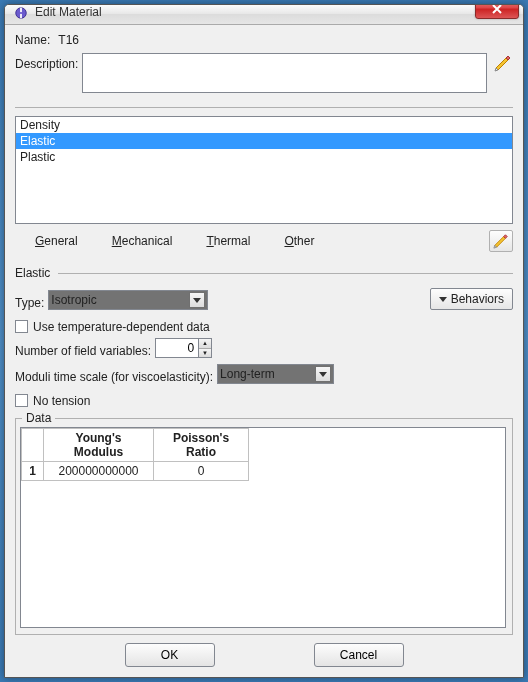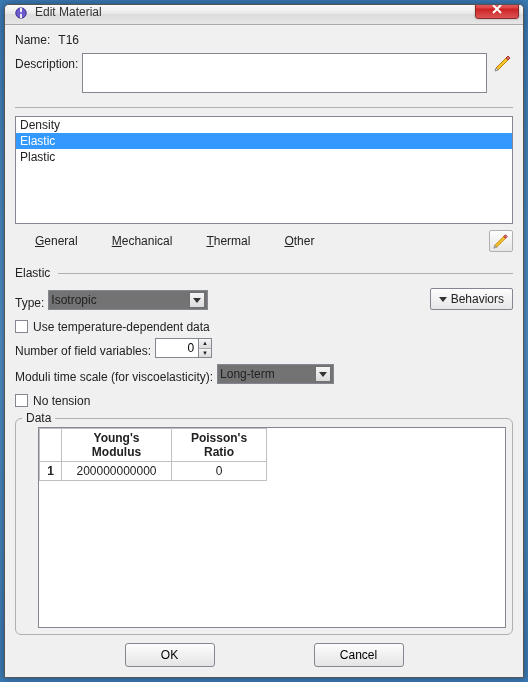--- a/index.html
+++ b/index.html
@@ -33,21 +33,21 @@
 .select { border:1px solid #828790; background:#737373; height:20px; min-width:150px; padding:0 2px; display:inline-flex; align-items:center; justify-content:space-between; }
 .select .arrow-btn { width:16px; height:16px; border:1px solid #707070; background: linear-gradient(to bottom,#f5f5f5,#dcdcdc); display:flex; align-items:center; justify-content:center; }
 .suboptions-btn { border:1px solid #828790; background: linear-gradient(to bottom,#fdfdfd,#e6e6e6); height:22px; padding:0 8px; display:inline-flex; align-items:center; gap:4px; border-radius:2px; cursor:pointer; }
 .checkbox-row { display:flex; margin: 4px 0; gap:5px;}
 .checkbox { width:13px; height:13px; border:1px solid #828790; background:#fff; }
 .spinner { display:inline-flex; align-items:stretch; border:1px solid #828790; background:#fff; height:20px; }
 .spinner input { border:none; width:42px; text-align:right; padding:0 4px; outline:none; height:100%; }
 .spinner .spin-btns { display:flex; flex-direction:column; border-left:1px solid #828790;}
 .spinner .spin-btns div { width:12px; flex:1; background:linear-gradient(to bottom,#f5f5f5,#dcdcdc); display:flex; align-items:center; justify-content:center; font-size:6px; line-height:1; cursor:pointer; border-bottom:1px solid #aaa;}
 .spinner .spin-btns div:last-child{border-bottom:none;}
-.data-group { border:1px solid #b0b0b0; margin-top:6px; padding: 8px 6px 6px 22px; position:relative; flex:1; display:flex; flex-direction:column; border-radius:6px; }
+.data-group { border:1px solid #b0b0b0; margin-top:6px; padding: 8px 6px 6px 4px; position:relative; flex:1; display:flex; flex-direction:column; border-radius:0; }
 .data-group-label { position:absolute; top:-8px; left:6px; background:#f0f0f0; padding:0 4px; }
 .table-wrap { border:1px solid #828790; background:#fff; flex:1; overflow:auto; }
 table { border-collapse:collapse; }
 th, td { border:1px solid #c0c0c0; padding:2px 4px; text-align:center; height:18px; vertical-align:middle; }
 th { background:#fff; font-weight:bold; }
 .rowhead { background:#fff; font-weight:bold; width:22px; }
 .col-ym { width:110px; }
 .col-pr { width:95px; }
 td.cell-ym { text-align:center; }
 td.cell-pr { text-align:center; }

